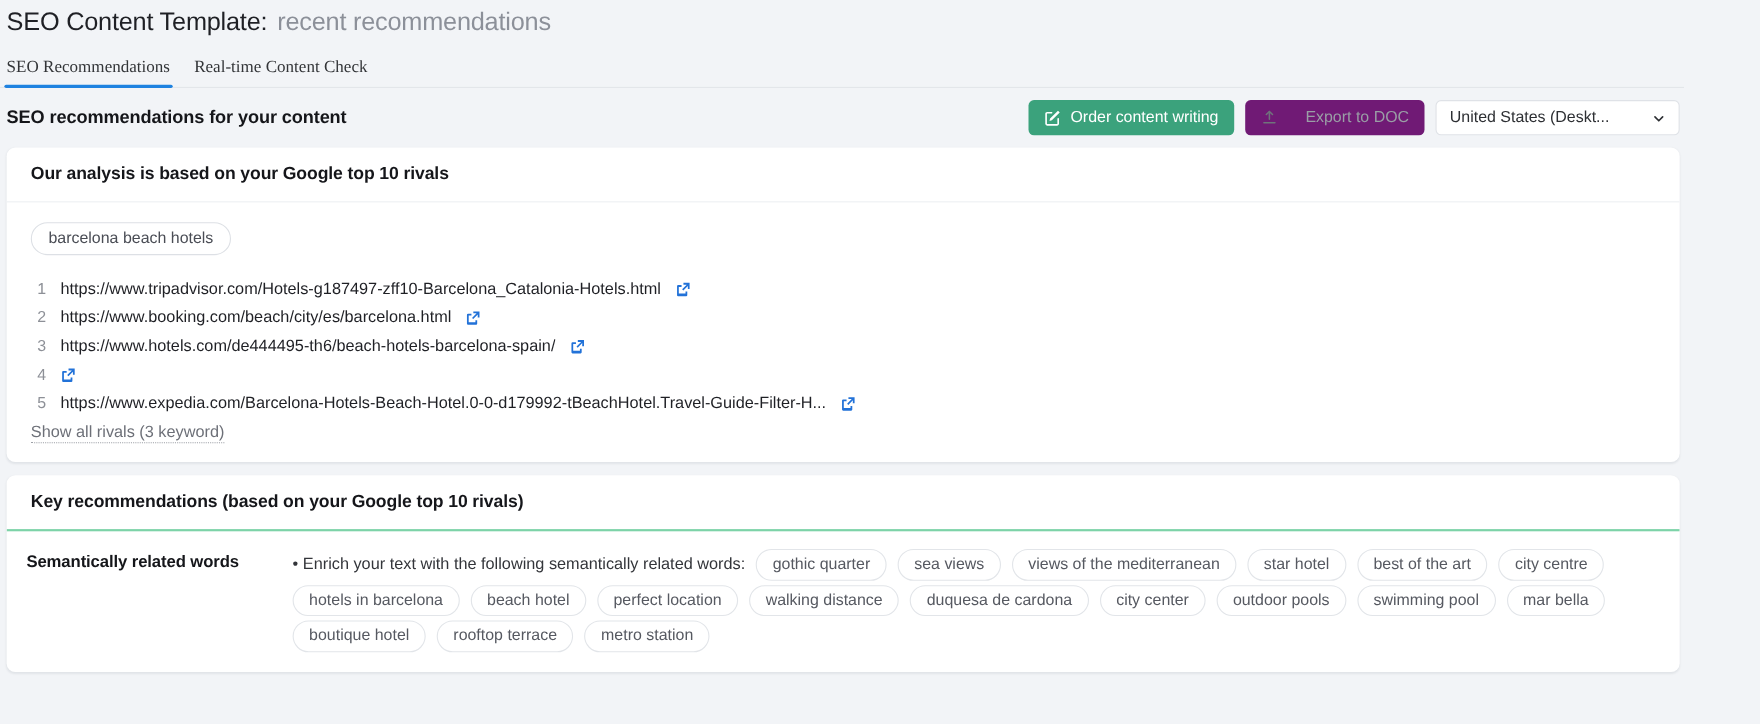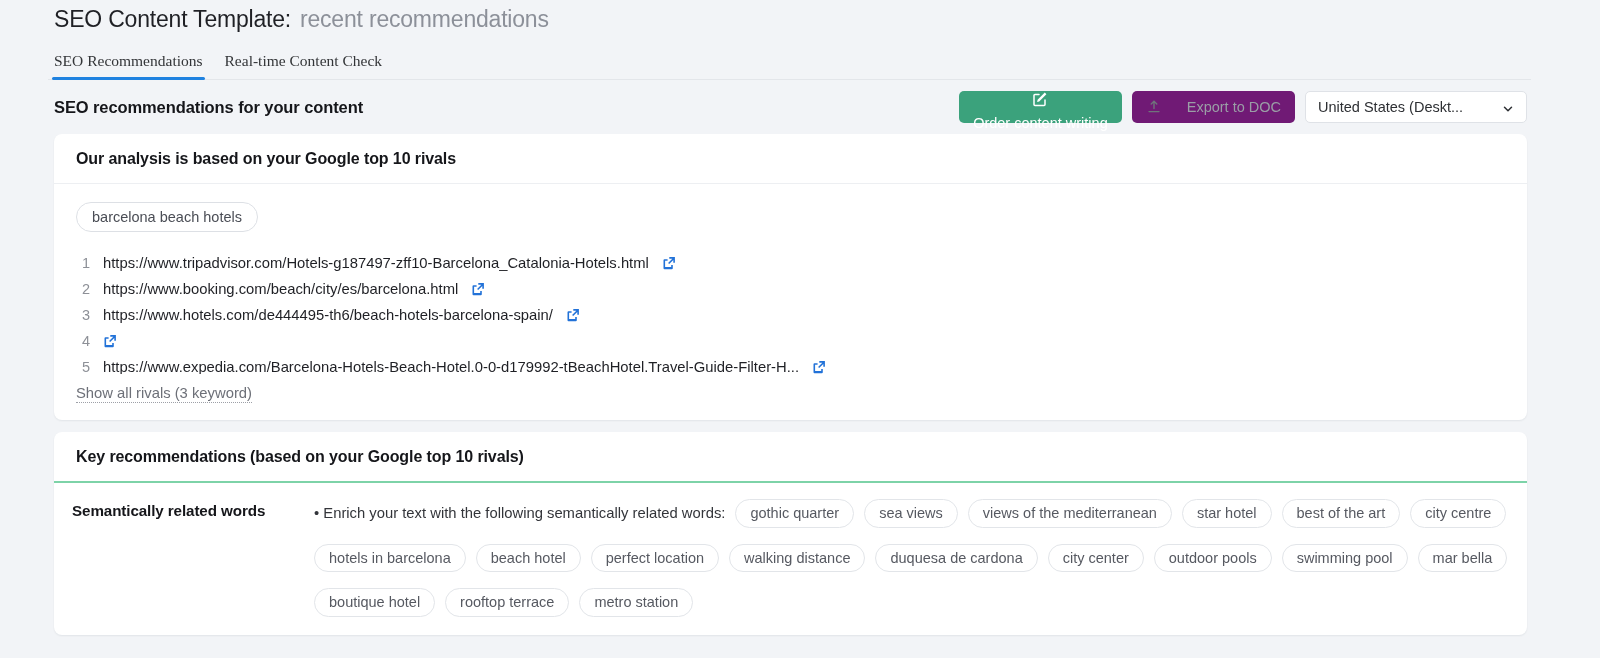--- a/index.html
+++ b/index.html
@@ -9,21 +9,20 @@
     font-family: "Liberation Sans", sans-serif;
     -webkit-font-smoothing: antialiased;
   }
   #page {
     width: 1531px;
     height: 658px;
     position: relative;
     background: #f2f4f7;
     overflow: hidden;
     box-sizing: border-box;
-    padding-left: 48px;
   }
 
   
   .title-row {
     padding: 6px 0 0 6px;
     display: flex;
     align-items: baseline;
     gap: 9px;
     height: 46px;
     box-sizing: border-box;
@@ -96,21 +95,20 @@
     border-radius: 5px;
     font-size: 14.5px;
     cursor: pointer;
     box-sizing: border-box;
     white-space: nowrap;
   }
   .btn-primary {
     background: #3ba27c;
     color: #ffffff;
     border: none;
-    flex-direction: column;
   }
   .btn-secondary {
     background: #701a75;
     color: #9a9ea6;
     border: none;
     gap: 25px;
   }
   .btn svg { display: block; }
   .select-wrap {
     position: relative;
@@ -234,21 +232,21 @@
     letter-spacing: -0.1px;
   }
   .rec-content {
     flex: 1;
     min-width: 0;
   }
   .rec-flow {
     display: flex;
     flex-wrap: wrap;
     align-items: center;
-    gap: 16px 10px;
+    gap: 4px 10px;
     line-height: 1;
   }
   .rec-lead {
     font-size: 14.8px;
     color: #33353a;
     white-space: nowrap;
   }
   .word-chip {
     display: inline-block;
     border: 1px solid #e2e5e9;

